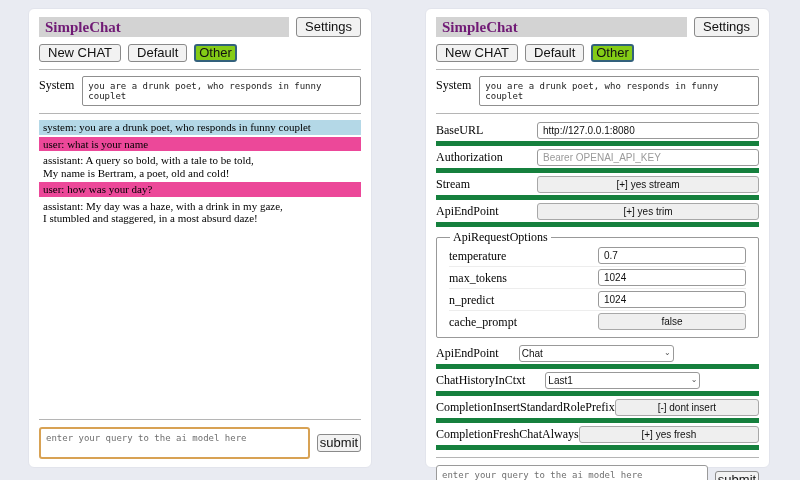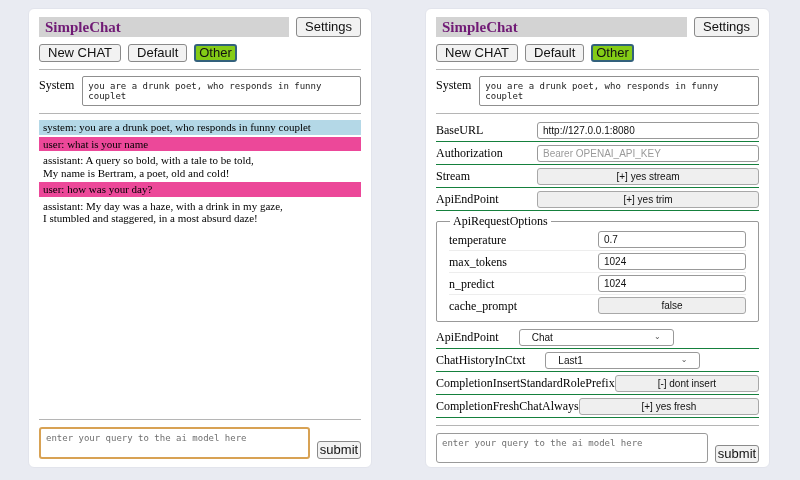--- a/index.html
+++ b/index.html
@@ -23,38 +23,38 @@
   .lbl{font-size:12px;color:#000;line-height:18px;}
   .sys-ta{flex:1;height:20px;resize:none;font-family:"DejaVu Sans Mono",monospace;font-size:9px;
           color:#222;border:1px solid #8f8f8f;border-radius:2px;padding:4px 5px;outline:none;}
 
   .msgs{margin-top:1px;}
   .msg{font-size:11px;line-height:12.5px;padding:1px 4px;margin-bottom:2px;white-space:pre-line;color:#000;}
   .m-sys{background:#b4d8e7;}
   .m-user{background:#ec4899;}
   .spacer{flex:1;}
 
-  .qrow{display:flex;gap:7px;align-items:flex-end;margin-top:2px;}
+  .qrow{display:flex;gap:7px;align-items:center;margin-top:2px;}
   .q-ta{flex:1;height:20px;resize:none;font-family:"DejaVu Sans Mono",monospace;font-size:9px;
         padding:4px 5px;border:1px solid #9a9a9a;border-radius:3px;color:#444;outline:none;}
   .q-ta::placeholder{color:#6f6f6f;}
   .q-focus{border:2px solid #d8a254;}
   .submit-btn{width:44px;padding:2px 0;}
 
-  .srow{display:flex;align-items:center;height:22px;border-bottom:1px solid #15803d;}
+  .srow{display:flex;align-items:center;height:22px;border-bottom:5px solid #15803d;}
   .srow .lbl{line-height:22px;}
   .ctrl{margin-left:auto;}
   .inp{box-sizing:border-box;width:222px;height:17px;font-family:"Liberation Sans",sans-serif;font-size:10px;
        border:1px solid #999;border-radius:3px;padding:1px 5px;color:#111;outline:none;}
   .inp::placeholder{color:#9a9a9a;}
   .wbtn{box-sizing:border-box;width:222px;height:17px;font-family:"Liberation Sans",sans-serif;font-size:10px;
         background:#efefef;border:1px solid #a8a8a8;border-radius:3px;padding:1px 0;text-align:center;cursor:pointer;color:#111;}
   .sel{box-sizing:border-box;width:155px;height:17px;display:flex;align-items:center;justify-content:space-between;
        border:1px solid #999;border-radius:3px;background:#fff;font-family:"Liberation Sans",sans-serif;
-       font-size:10px;padding:0 12px;cursor:pointer;color:#111;margin-left:20px;}
+       font-size:10px;padding:0 2px;cursor:pointer;color:#111;margin-left:20px;}
   .chev{font-size:8px;color:#555;line-height:8px;}
 
   .fset{border:1px solid #999;border-radius:2px;margin:3px 0 4px;padding:0 12px 5px;}
   .fset legend{font-size:12px;padding:0 3px;margin-left:1px;}
   .frow{display:flex;align-items:center;height:21px;border-bottom:1px solid #ededed;}
   .frow:last-child{border-bottom:none;}
   .fctrl{box-sizing:border-box;width:148px;margin-left:auto;}
 </style>
 </head>
 <body>

